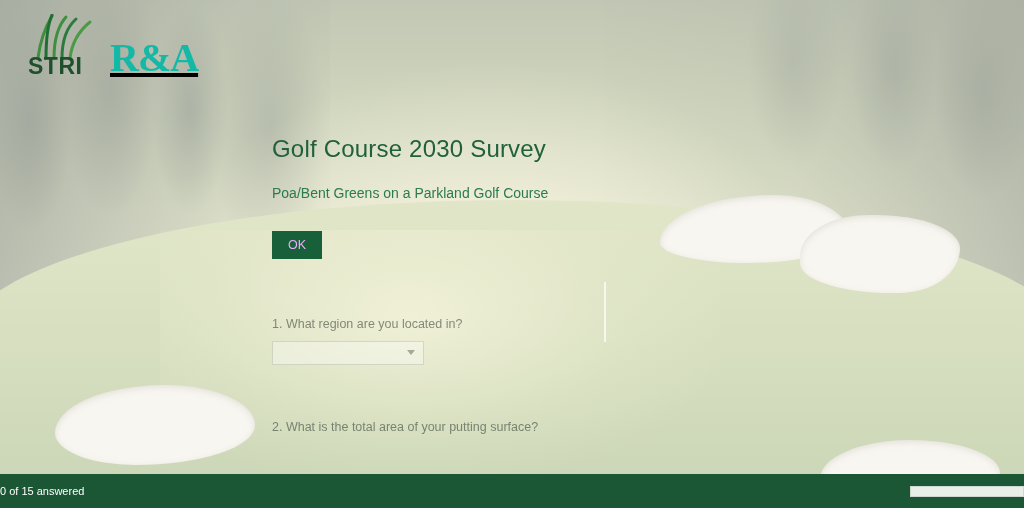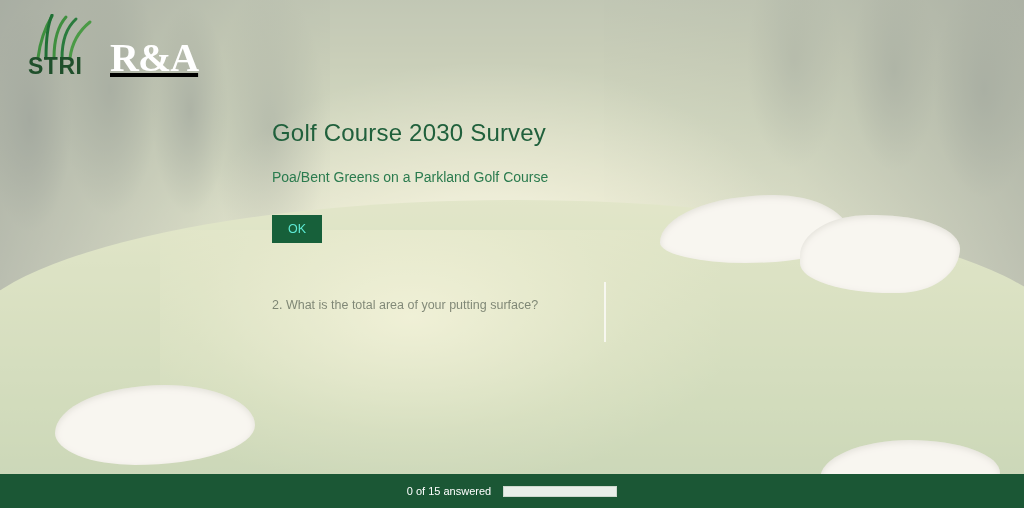--- a/index.html
+++ b/index.html
@@ -126,30 +126,30 @@
     font-size: 23px;
     font-weight: bold;
     letter-spacing: .5px;
     color: #1f4f2b;
     font-family: "Liberation Sans", sans-serif;
   }
   .ra-logo {
     font-family: "Liberation Serif", serif;
     font-size: 40px;
     font-weight: bold;
-    color: #ffffff;
+    color: #14b8a6;
     line-height: 1;
     padding-bottom: 2px;
     letter-spacing: -1px;
   }
 
   
   .content {
     position: absolute;
-    left: 272px; top: 119px;
+    left: 272px; top: 135px;
     width: 520px;
   }
   .form-title {
     font-size: 24px;
     color: #20603c;
     margin: 0 0 22px 0;
     font-weight: normal;
     letter-spacing: .2px;
   }
   .form-subtitle {
@@ -162,21 +162,21 @@
     font-size: 12.5px;
     color: #2f3b33;
     line-height: 1.5;
     margin: 0 0 22px 0;
     max-width: 490px;
   }
   .form-desc em { font-style: italic; }
   .ok-button {
     display: inline-block;
     background: #17603a;
-    color: #5eead4;
+    color: #f0abfc;
     border: none;
     font-size: 12.5px;
     padding: 7px 16px;
     cursor: pointer;
     font-family: "Liberation Sans", sans-serif;
   }
 
   .question-block { margin-top: 58px; }
   .question-label {
     font-size: 12.5px;
@@ -201,21 +201,21 @@
   .question-block.q2 { margin-top: 55px; }
 
   
   .footer {
     position: absolute;
     left: 0; right: 0; bottom: 0;
     height: 34px;
     background: #1b5735;
     display: flex;
     align-items: center;
-    justify-content: center;
+    justify-content: space-between;
     gap: 12px;
   }
   .footer-text {
     color: #ffffff;
     font-size: 11px;
   }
   .progress-track {
     width: 112px;
     height: 9px;
     background: #e9eee9;
@@ -264,20 +264,26 @@
       <span class="stri-text">STRI</span>
     </div>
     <div class="ra-logo">R&amp;A</div>
   </div>
 
   <div class="content">
     <h1 class="form-title">Golf Course 2030 Survey</h1>
     <div class="form-subtitle">Poa/Bent Greens on a Parkland Golf Course</div>
     <button class="ok-button">OK</button>
 
+    <div class="question-block q1">
+      <div class="question-label">1. What region are you located in?</div>
+      <div class="select-faded">
+        <span class="caret"></span>
+      </div>
+    </div>
 
     <div class="question-block q2">
       <div class="question-label">2. What is the total area of your putting surface?</div>
     </div>
   </div>
 
   <div class="footer">
     <span class="footer-text">0 of 15 answered</span>
     <div class="progress-track">
       <div class="progress-fill" style="width: 0%; background: rgb(122, 193, 67);"></div>

